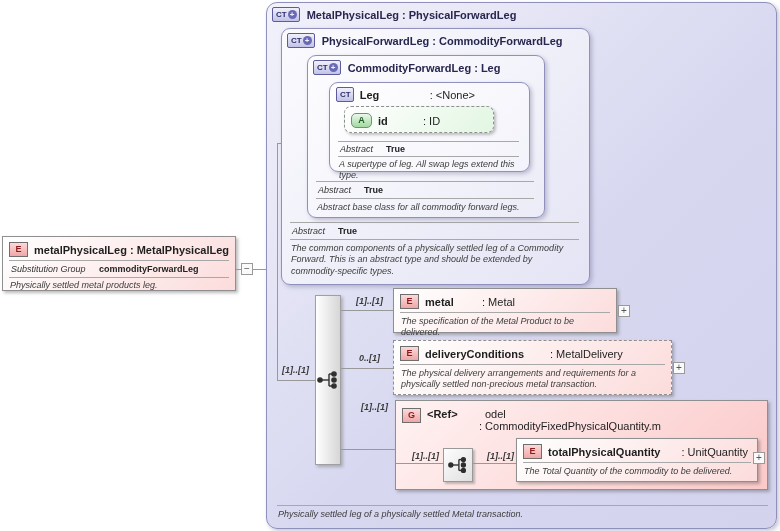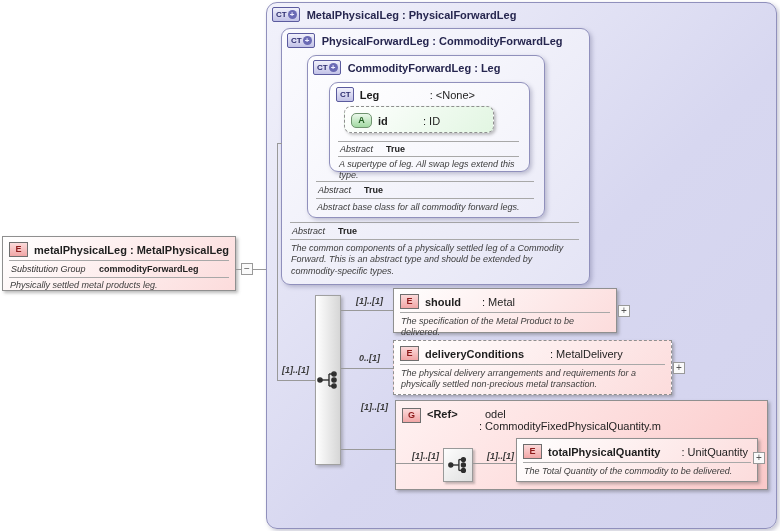--- a/index.html
+++ b/index.html
@@ -93,20 +93,24 @@
 
   <div class="abs type-box lv0" style="left:266px;top:2px;width:511px;height:527px;border-radius:11px;">
     <div class="hdr" style="padding:4px 6px 0 5px;">
       <span class="ct-badge">
         <span>CT</span>
         <span class="plus-circle">+</span>
       </span>
       <span class="ct-title">MetalPhysicalLeg : PhysicalForwardLeg</span>
     </div>
 
+    <div class="abs" style="left:4px;top:501px;width:503px;">
+      <div class="sep"></div>
+      <div class="anno">Physically settled leg of a physically settled Metal transaction.</div>
+    </div>
   </div>
 
   <div class="abs type-box lv1" style="left:281px;top:28px;width:309px;height:257px;">
     <div class="hdr" style="padding:4px 6px 0 5px;">
       <span class="ct-badge">
         <span>CT</span>
         <span class="plus-circle">+</span>
       </span>
       <span class="ct-title">PhysicalForwardLeg : CommodityForwardLeg</span>
     </div>
@@ -185,21 +189,21 @@
         <circle cx="18" cy="16" r="2.1"></circle>
       </g>
     </svg>
   </div>
 
   <div class="hline" style="left:341px;top:310px;width:52px;"></div>
   <div class="card" style="left:356px;top:296px;">[1]..[1]</div>
   <div class="abs elem-box" style="left:393px;top:288px;width:224px;height:45px;">
     <div class="hdr" style="padding-top:5px;">
       <span class="badge e-badge">E</span>
-      <span class="name" style="width:57px;">should</span>
+      <span class="name" style="width:57px;">metal</span>
       <span class="typ">: Metal</span>
     </div>
     <div class="sep"></div>
     <div class="anno">The specification of the Metal Product to be delivered.</div>
   </div>
   <div class="pm-box" style="left:618px;top:305px;">+</div>
 
   <div class="hline" style="left:341px;top:368px;width:52px;"></div>
   <div class="card" style="left:359px;top:353px;">0..[1]</div>
   <div class="abs elem-box dashed" style="left:393px;top:340px;width:279px;height:55px;">

